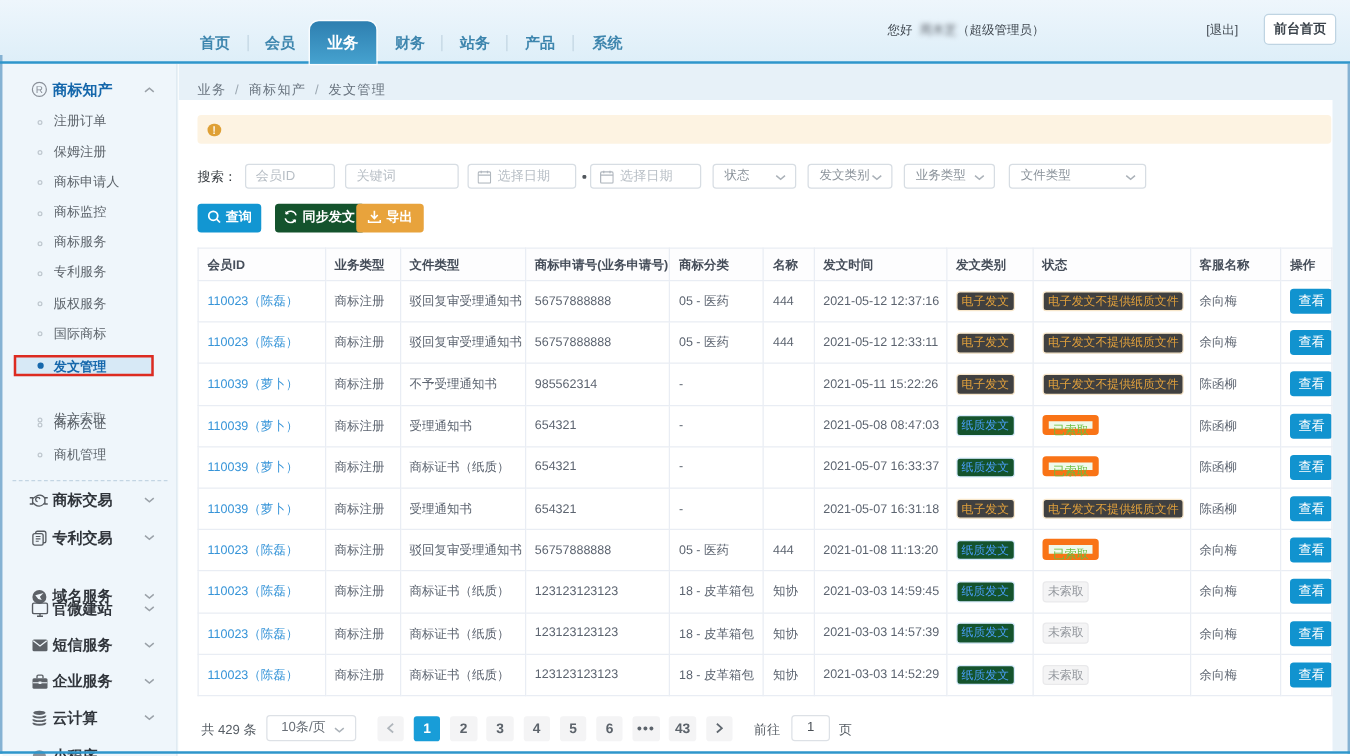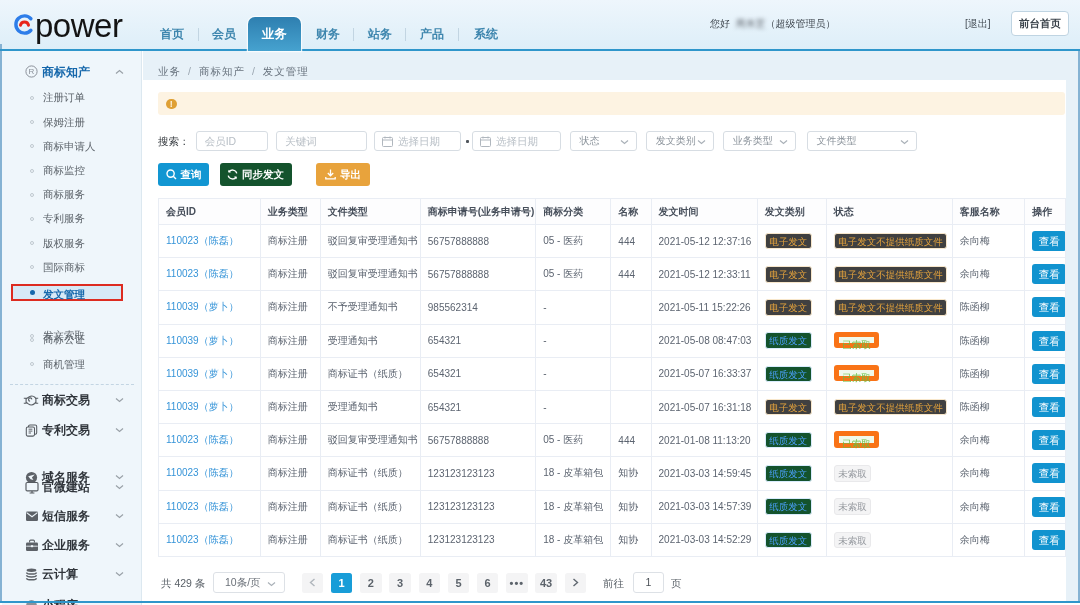--- a/index.html
+++ b/index.html
@@ -100,27 +100,20 @@
 .pbx { position:absolute; top:572.6px; width:21.5px; height:20.2px; background:#f4f4f5; border-radius:2.5px;
   font-size:11px; font-weight:bold; color:#5c636b; text-align:center; line-height:20px; }
 #goto { position:absolute; left:603px; top:577px; font-size:10.5px; color:#585f66; }
 #ginput { position:absolute; left:633px; top:572px; width:31px; height:21px; border:1px solid #dde1e6;
   border-radius:3px; font-size:10.5px; color:#4a5056; text-align:center; line-height:19px; }
 #gpage { position:absolute; left:671px; top:577px; font-size:10.5px; color:#585f66; }
 </style>
 </head>
 <body>
 <div id="topbar">
-  <div id="logo">
-    <svg width="21" height="21" viewBox="0 0 21 21">
-      <path d="M 16.9 4.75 A 8.6 8.6 0 1 0 16.9 16.25" fill="none" stroke="#2d7de9" stroke-width="3.4" stroke-linecap="round"></path>
-      <path d="M 6.5 11.2 A 4.1 4.1 0 0 1 14.5 11.2" fill="none" stroke="#e8251a" stroke-width="3" stroke-linecap="round"></path>
-    </svg>
-    <span id="logotext">power</span>
-  </div>
   <div class="nav-item" style="left:146px;">首页</div>
   <div class="nav-item" style="left:198px;">会员</div>
   <div class="nav-item" style="left:302px;">财务</div>
   <div class="nav-item" style="left:354px;">站务</div>
   <div class="nav-item" style="left:406px;">产品</div>
   <div class="nav-item" style="left:460px;">系统</div>
   <div class="nav-sep" style="left:198px;"></div>
   <div class="nav-sep" style="left:353px;"></div>
   <div class="nav-sep" style="left:405px;"></div>
   <div class="nav-sep" style="left:458px;"></div>
@@ -373,21 +366,21 @@
 <div class="btn" style="left:157.8px; width:51.5px; background:#1296d2;">
   <svg width="11" height="11" viewBox="0 0 11 11">
       <circle cx="4.6" cy="4.6" r="3.6" fill="none" stroke="#fff" stroke-width="1.4"></circle>
       <path d="M7.3 7.3 L10 10" stroke="#fff" stroke-width="1.4"></path>
     </svg>查询</div>
 <div class="btn" style="left:219.5px; width:72px; background:#14532d;">
   <svg width="11" height="11" viewBox="0 0 11 11">
       <path d="M9.8 4.3 A4.5 4.5 0 0 0 1.6 3.2 M1.2 6.7 A4.5 4.5 0 0 0 9.4 7.8" fill="none" stroke="#fff" stroke-width="1.3"></path>
       <path d="M1.3 0.8 L1.6 3.5 L4.3 3.2 Z M9.7 10.2 L9.4 7.5 L6.7 7.8 Z" fill="#fff"></path>
     </svg>同步发文</div>
-<div class="btn" style="left:316px; width:54px; background:#e8a33c;">
+<div class="btn" style="left:285px; width:54px; background:#e8a33c;">
   <svg width="11" height="11" viewBox="0 0 11 11">
       <path d="M5.5 0.5 V6.5 M2.8 4 L5.5 6.8 L8.2 4" fill="none" stroke="#fff" stroke-width="1.3"></path>
       <path d="M0.8 8 V9.8 H10.2 V8" fill="none" stroke="#fff" stroke-width="1.3"></path>
     </svg>导出</div>
 
 <table id="tbl">
   <colgroup>
     <col style="width:101.7px">
       <col style="width:60px">
       <col style="width:100.1px">

